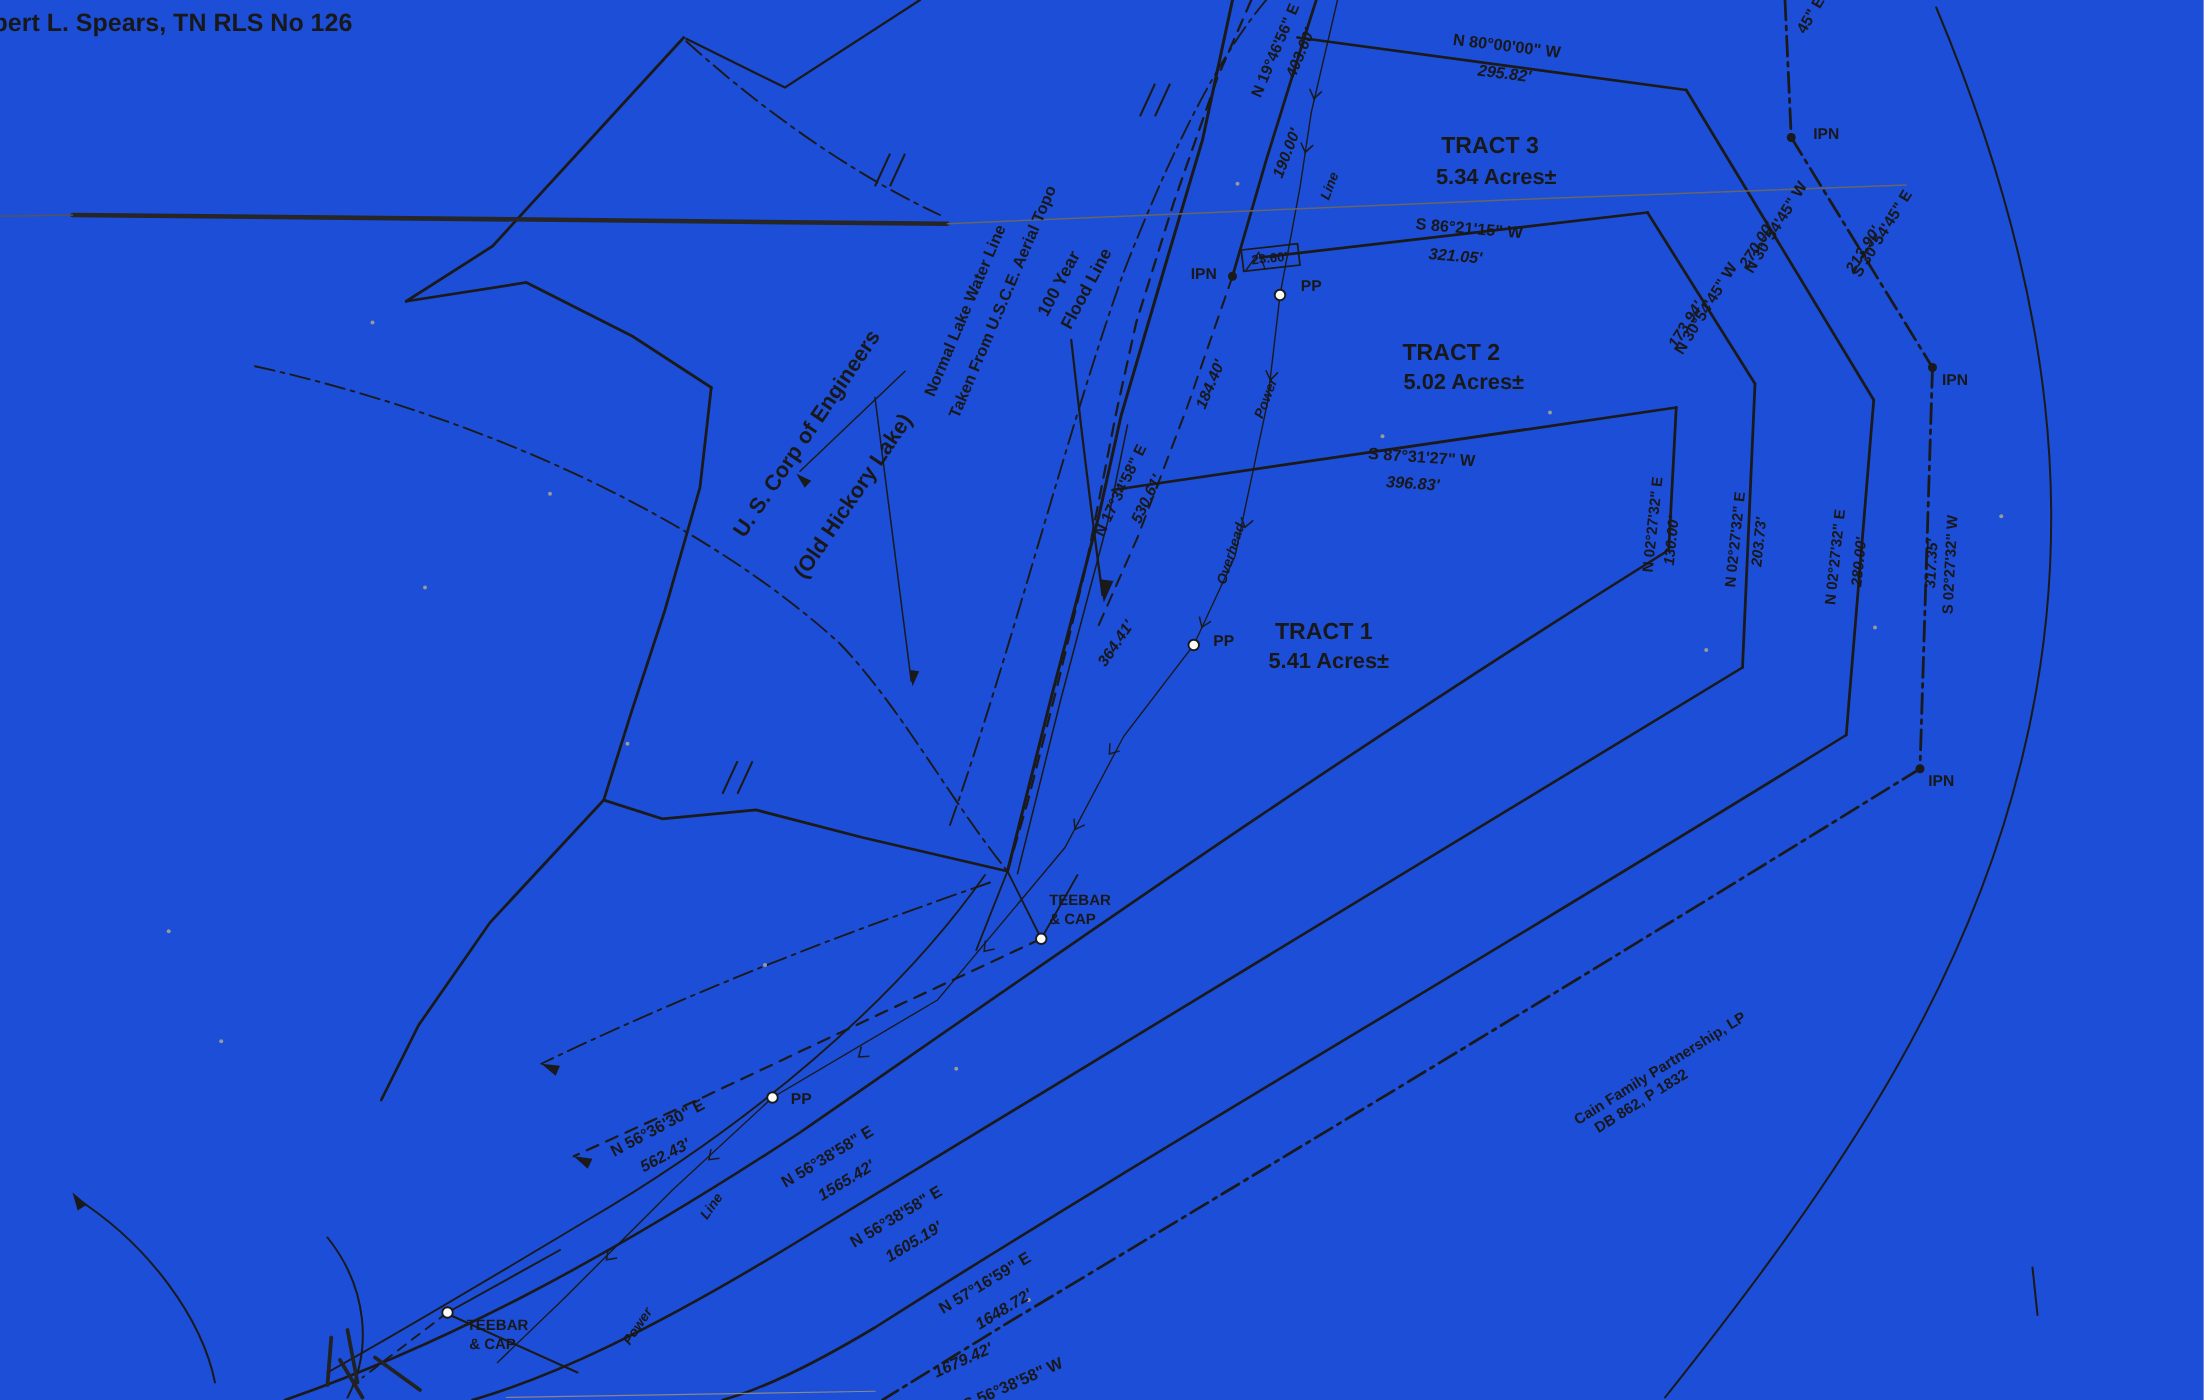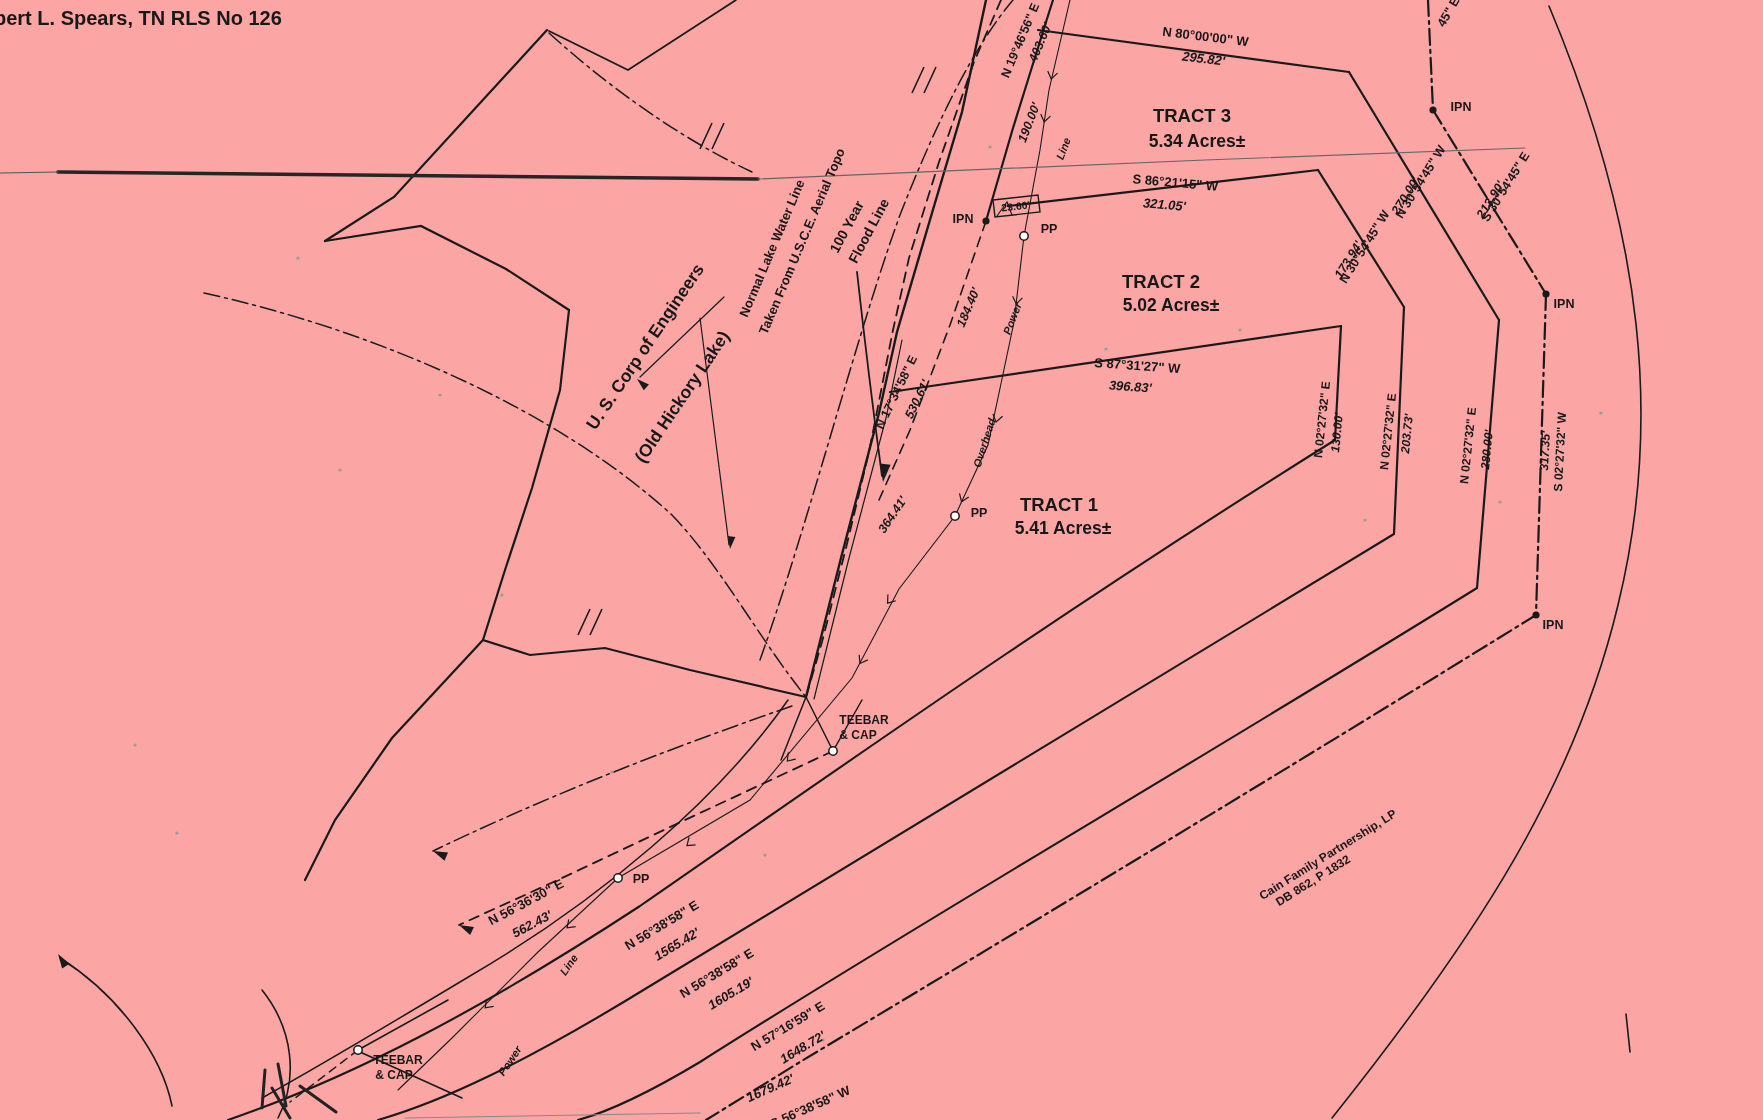--- a/index.html
+++ b/index.html
@@ -1,16 +1,16 @@
 <!DOCTYPE html>
 <html><head>
 <meta charset="utf-8">
 <style>
   html,body{margin:0;padding:0;background:#e8e8e6;}
-  #plat{position:relative;width:1763px;height:1120px;background:#fca5a5;overflow:hidden;
+  #plat{position:relative;width:1763px;height:1120px;background:#1d4ed8;overflow:hidden;
         font-family:"Liberation Sans", sans-serif;}
   svg{position:absolute;left:0;top:0;}
   text{fill:#181818;font-family:"Liberation Sans",sans-serif;font-weight:bold;text-anchor:middle;}
   .s10{font-size:10.5px}.s11{font-size:11px}.s12{font-size:12px}.s125{font-size:12.5px}
   .s13{font-size:13px}.s14{font-size:14px}.s17{font-size:17.5px}.s18{font-size:18.5px}
   .s20{font-size:20px}
   .it{font-style:italic}
   .start{text-anchor:start}
 </style>
 </head>

